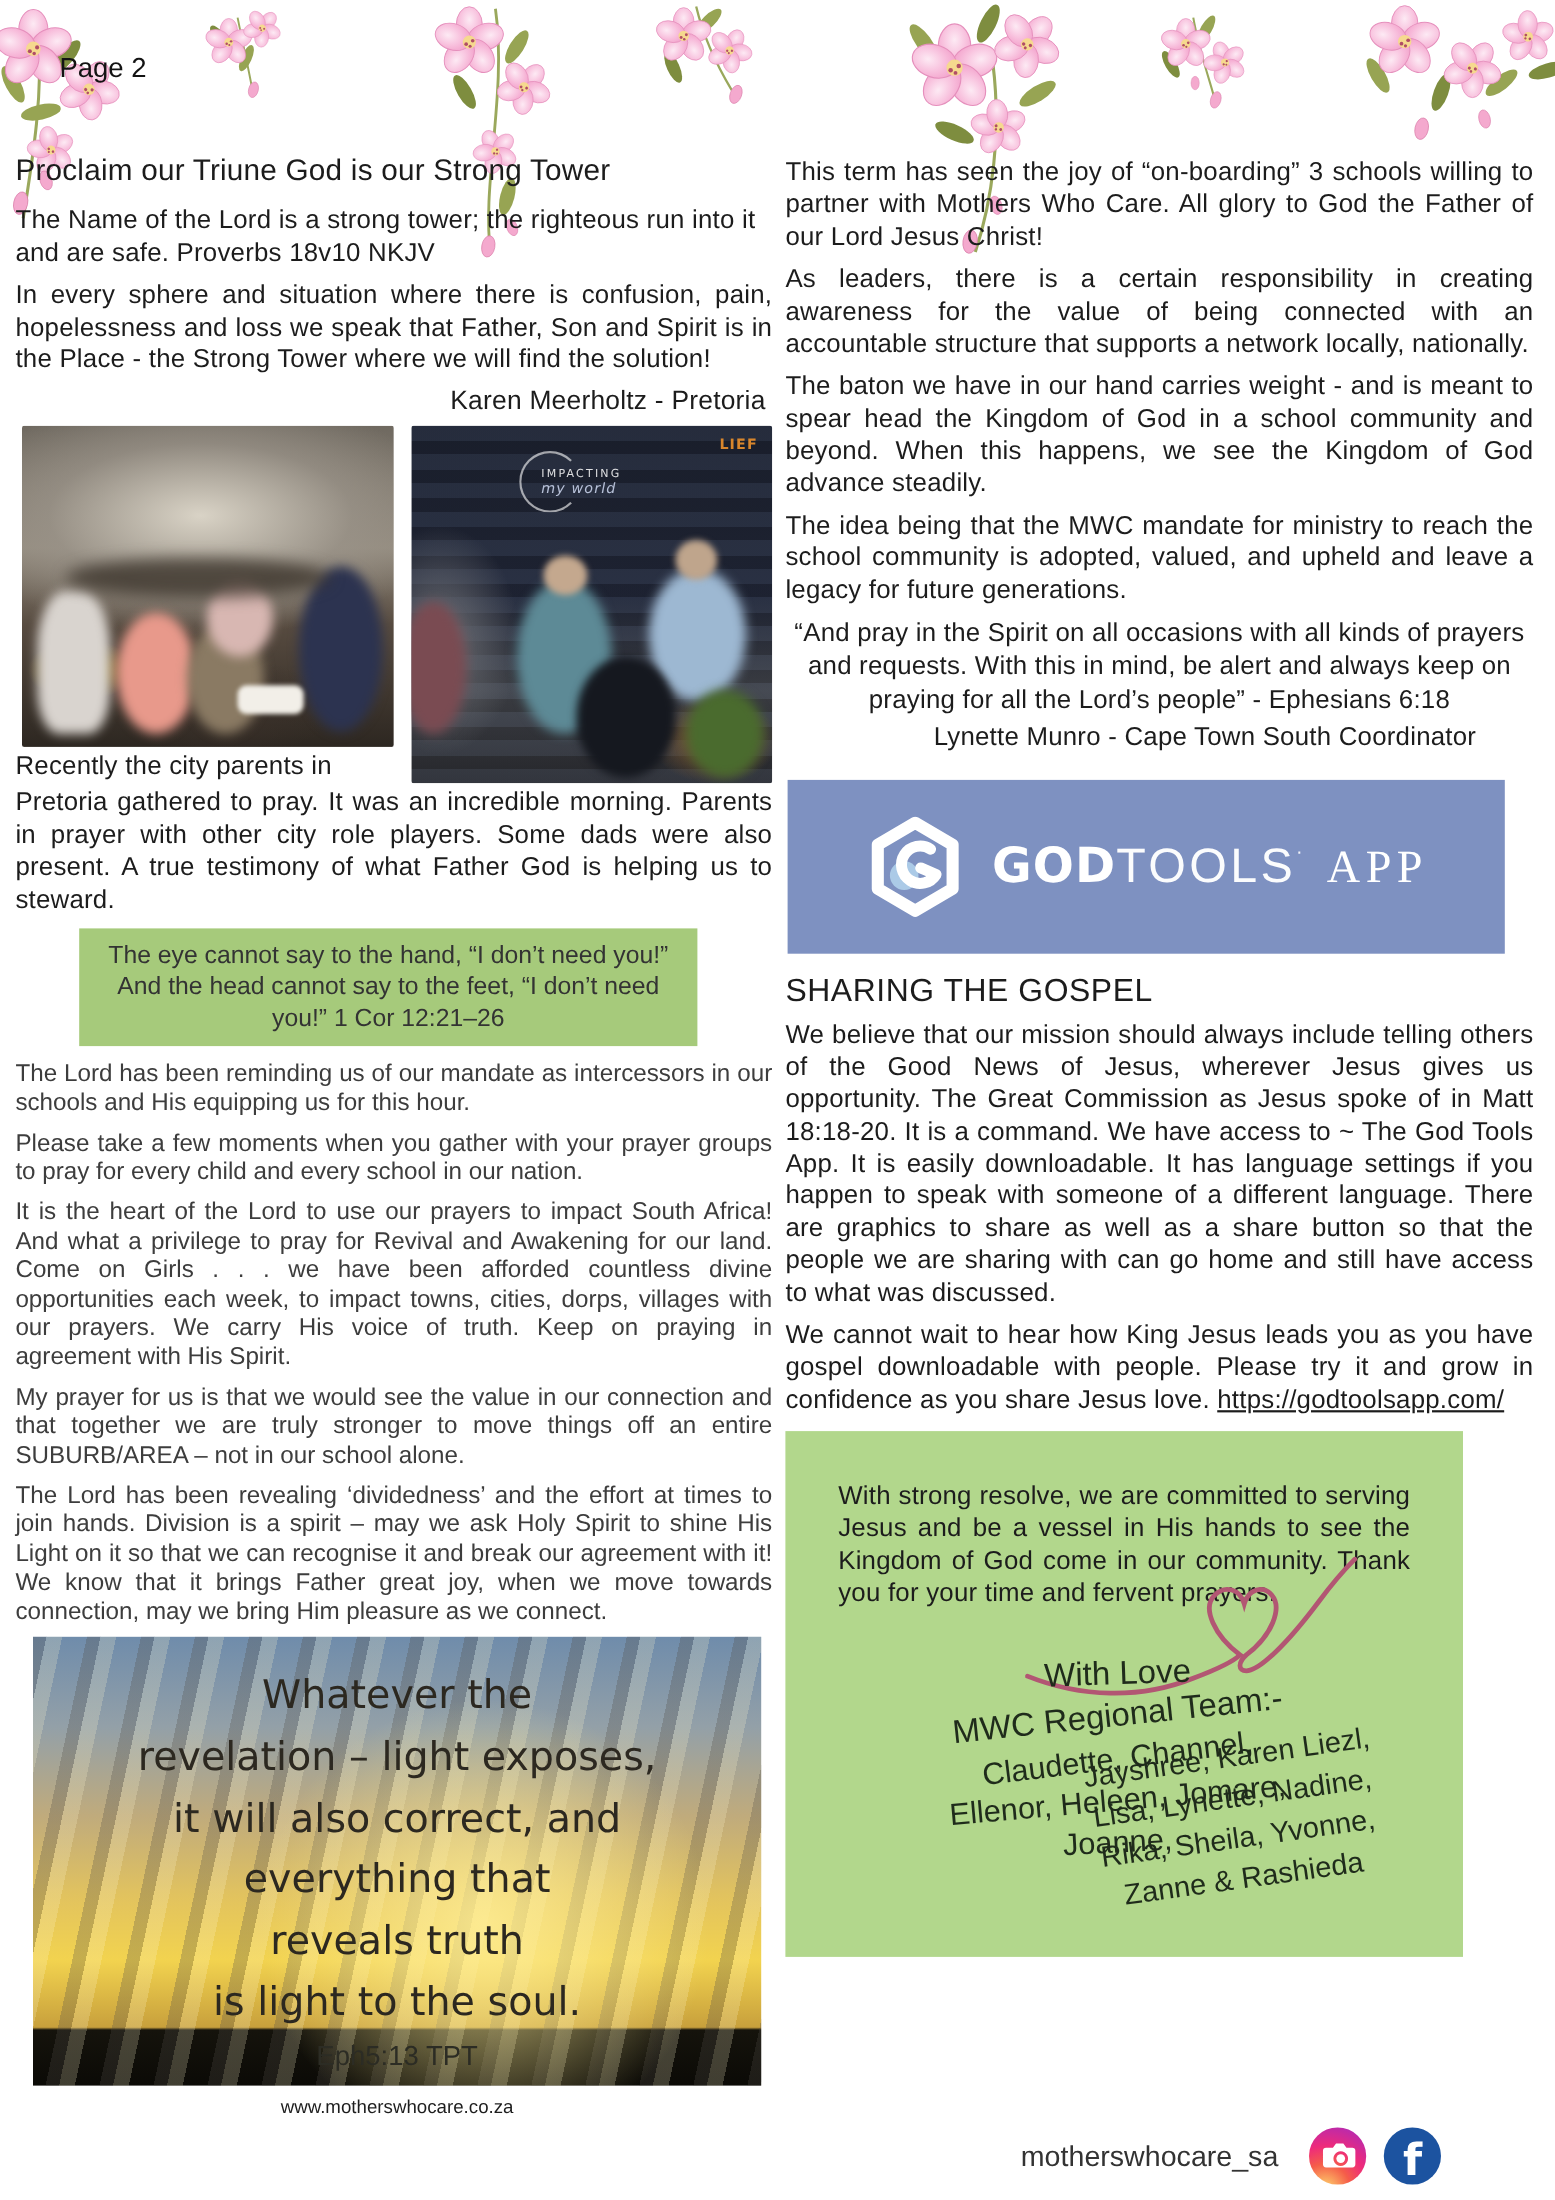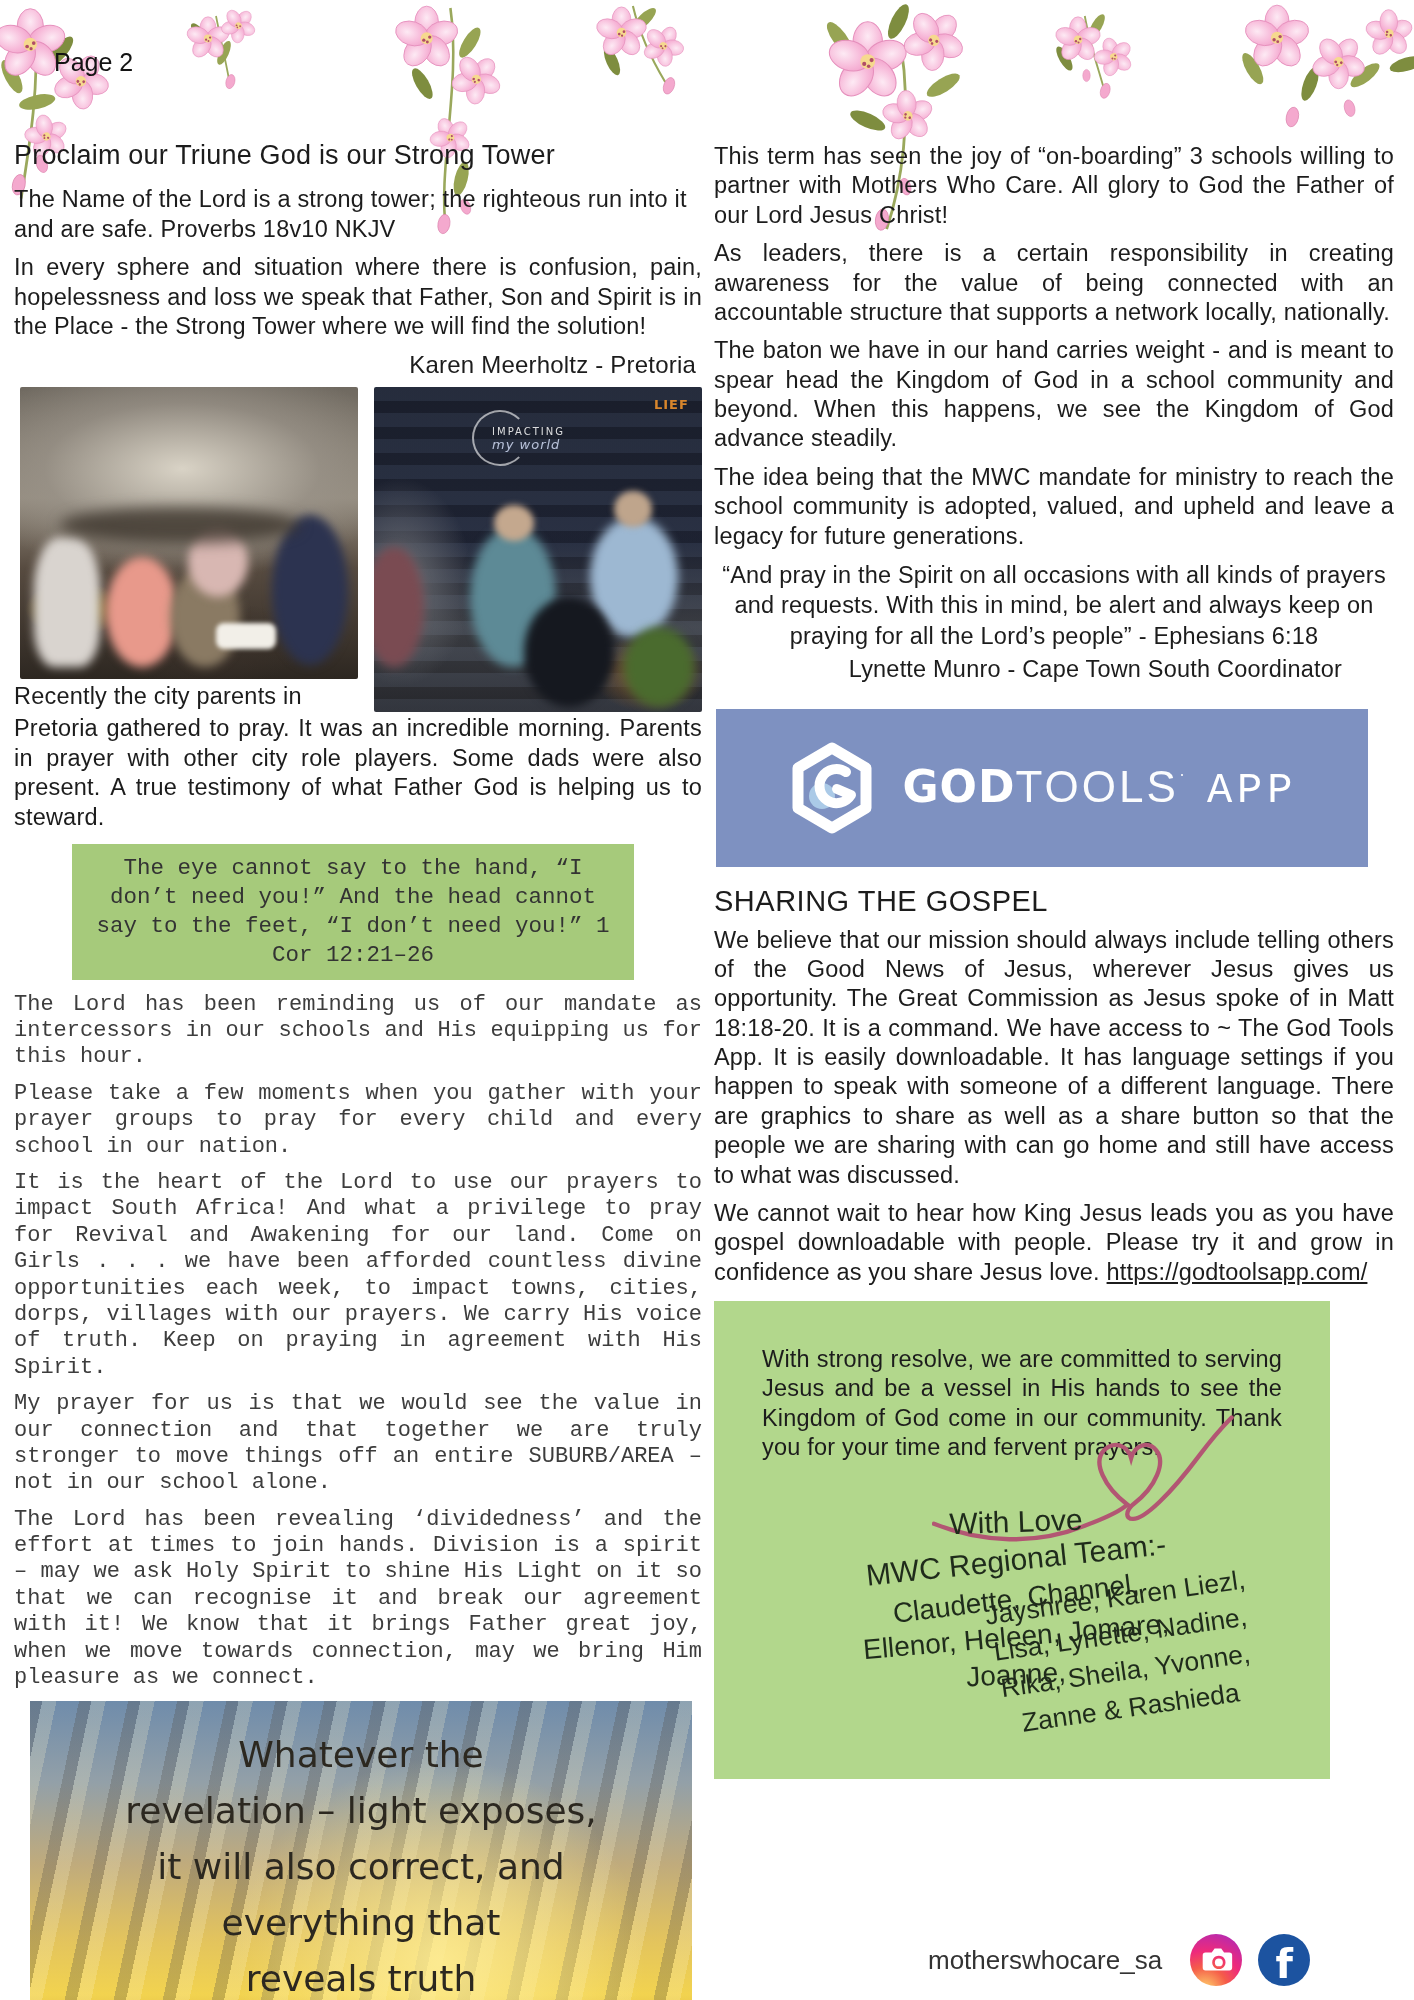--- a/index.html
+++ b/index.html
@@ -1,19 +1,19 @@
 <!DOCTYPE html>
 <html><head>
 <meta charset="utf-8">
 <style>
   html,body{margin:0;padding:0;background:#ffffff;}
   .page{position:relative;width:1414px;height:2000px;background:#ffffff;overflow:hidden;
         font-family:"Liberation Sans",sans-serif;}
   .thin{font-family:"Liberation Sans",sans-serif;color:#1c1c1c;letter-spacing:.2px;}
-  .round{font-family:Liberation Mono, monospace;color:#3d3d3d;}
+  .round{font-family:Liberation Sans, sans-serif;color:#3d3d3d;}
   .just{text-align:justify;}
   p{margin:0 0 9px 0;}
 
   .floral{position:absolute;left:0;top:0;width:1414px;height:250px;pointer-events:none;}
   .page-label{position:absolute;left:54px;top:48px;font-size:25px;color:#131313;
               font-family:"Liberation Sans",sans-serif;}
 
   .col{position:absolute;}
   .col-left{left:14px;top:140px;width:688px;}
   .col-right{left:714px;top:142px;width:680px;}
@@ -66,21 +66,21 @@
   .rq-attr{font-size:23.5px;text-align:right;padding-right:52px;margin:4px 0 0 0;}
 
   .banner{width:652px;height:158px;background:#7e91c1;margin:26px 0 18px 2px;
           display:flex;align-items:center;justify-content:center;gap:24px;}
   .banner .brand{color:#ffffff;white-space:nowrap;}
   .banner .b1{font-size:44px;font-weight:bold;letter-spacing:1px;font-family:"DejaVu Sans",sans-serif;}
   .banner .b2{font-size:44px;font-weight:400;letter-spacing:3px;color:rgba(255,255,255,.97);
               font-family:"Liberation Sans",sans-serif;}
   .banner .tm{font-size:18px;vertical-align:22px;color:rgba(255,255,255,.9);}
   .banner .b3{font-size:42px;font-weight:400;letter-spacing:5px;margin-left:22px;
-              font-family:Liberation Mono, monospace;}
+              font-family:Liberation Serif, serif;}
 
   .sharing-h{font-size:29px;letter-spacing:.5px;margin:4px 0 8px 0;}
   .gt-link{color:#1c1c1c;text-decoration:underline;}
 
   .green-box{width:616px;min-height:478px;background:#b2d78c;margin-top:14px;box-sizing:border-box;
              padding:44px 48px 20px 48px;}
   .gb-para{font-size:25px;line-height:1.38;margin-bottom:0;}
   .sig-area{position:relative;height:250px;margin-top:14px;}
   .heart{position:absolute;right:2px;top:-64px;width:348px;height:150px;}
   .sig-left{position:absolute;left:64px;top:28px;width:380px;text-align:center;color:#1f2b1b;}

